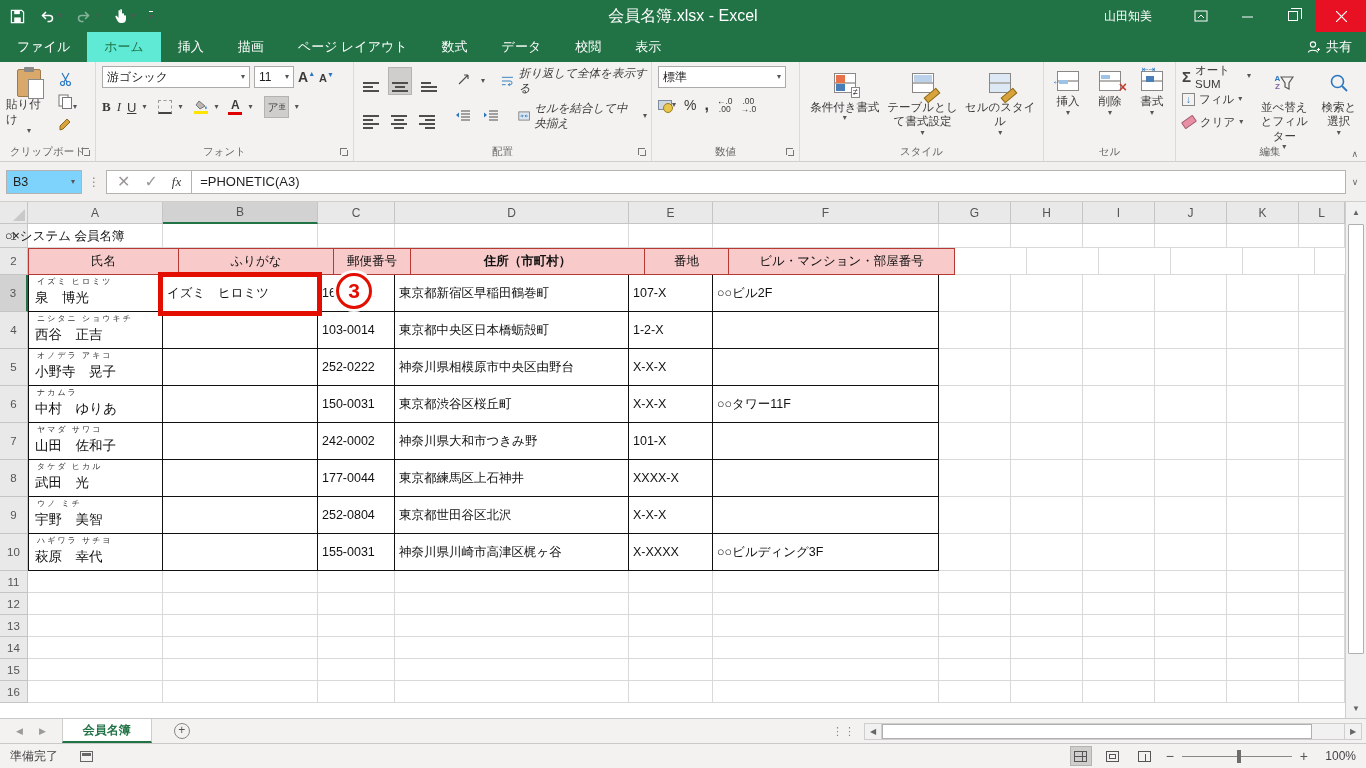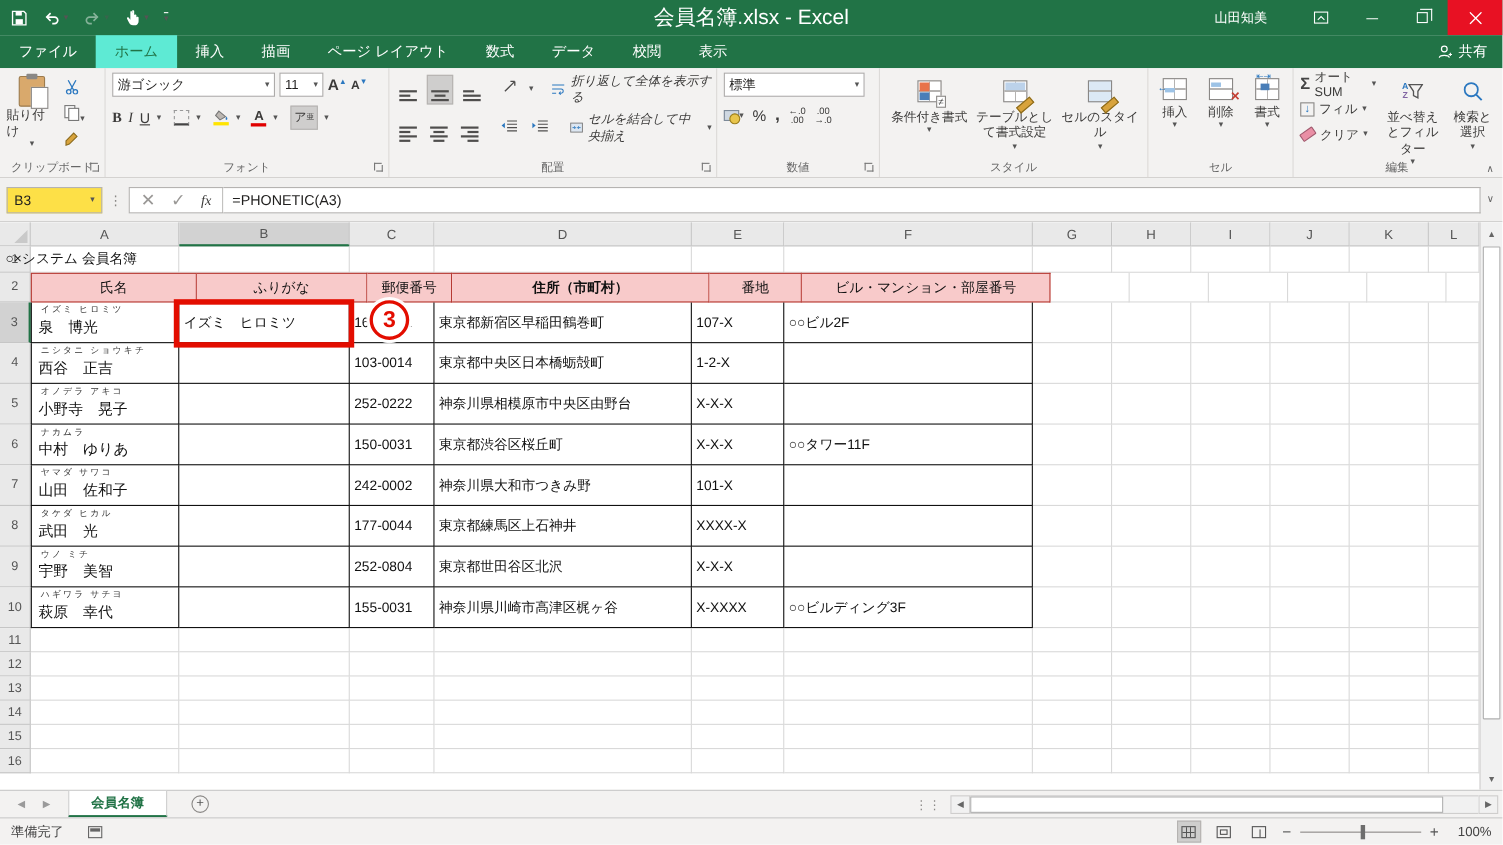--- a/index.html
+++ b/index.html
@@ -7,21 +7,21 @@
     font-family:"Liberation Sans","DejaVu Sans",sans-serif; }
   .app { position:relative; width:1366px; height:768px; background:#fff; }
 
   
   .titlebar { position:absolute; top:0; left:0; width:100%; height:32px;
     background:#217346; color:#fff; display:flex; align-items:center; }
   .qat { display:flex; align-items:center; gap:14px; padding-left:10px; height:100%; }
   .qat .qbtn { display:flex; align-items:center; gap:3px; color:#fff; }
   .qat svg { display:block; }
   .dim { opacity:.45; }
-  .tb-title { position:absolute; left:0; right:0; text-align:center; font-size:19px; color:#fff; pointer-events:none; }
+  .tb-title { position:absolute; left:0; right:0; text-align:center; font-size:16px; color:#fff; pointer-events:none; }
   .tb-right { position:absolute; right:0; top:0; height:32px; display:flex; align-items:center; }
   .tb-user { color:#fff; font-size:12px; margin-right:26px; }
   .winbtn { width:46px; height:32px; display:flex; align-items:center; justify-content:center; color:#fff; }
   .winbtn.close { background:#e81123; width:50px; }
   .restore-box { width:10px; height:10px; border:1px solid #fff; position:relative; }
   .restore-box:before { content:""; position:absolute; left:2px; top:-4px; width:10px; height:10px; border:1px solid #fff; border-bottom:none; border-left:none; }
 
   
   .tabrow { position:absolute; top:32px; left:0; width:100%; height:30px; background:#217346; display:flex; align-items:stretch; }
   .rtab { color:#fff; font-size:13px; padding:0 17px; display:flex; align-items:center; }
@@ -92,21 +92,21 @@
   .editstack { display:flex; flex-direction:column; gap:3px; font-size:11.5px; color:#3b3a39; }
   .estack-row { display:flex; align-items:center; gap:4px; height:20px; }
   .sigma { font-size:15px; font-weight:bold; color:#444; }
   .fillbox { width:13px; height:13px; border:1px solid #8a8886; color:#2b78c0; font-size:10px; display:flex; align-items:center; justify-content:center; }
   .eraser { width:14px; height:8px; background:#e98fa5; border:1px solid #a05a6e; transform:rotate(-35deg); border-radius:1px; }
   .az { font-size:8px; line-height:1; font-weight:bold; }
   .az .a { color:#2b78c0; } .az .z { color:#8064a2; }
 
   
   .fbarwrap { position:absolute; top:162px; left:0; width:100%; height:40px; background:#f1f0ef; border-bottom:1px solid #cfcecd; display:flex; align-items:center; padding:0 2px; }
-  .namebox { width:87px; height:24px; background:#fde047; border:1px solid #b5b3b1; display:flex; align-items:center; justify-content:space-between; font-size:12.5px; color:#201f1e; padding:0 6px; margin-left:4px;text-align:center; }
+  .namebox { width:76px; height:24px; background:#7dd3fc; border:1px solid #b5b3b1; display:flex; align-items:center; justify-content:space-between; font-size:12.5px; color:#201f1e; padding:0 6px; margin-left:4px;text-align:center; }
   .fdots { color:#8a8886; margin:0 6px; font-size:12px; }
   .fbtns { display:flex; align-items:center; gap:14px; background:#fff; border:1px solid #b5b3b1; height:24px; padding:0 10px; }
   .fx { font-family:"Liberation Serif","DejaVu Serif",serif; font-style:italic; font-size:13px; color:#3b3a39; }
   .formula { flex:1; height:24px; background:#fff; border:1px solid #b5b3b1; border-left:none; display:flex; align-items:center; font-size:13px; color:#201f1e; padding:0 8px; }
   .fchev { width:18px; text-align:center; color:#666; font-size:9px; }
 
   
   .sheet { position:absolute; top:202px; left:0; width:1366px; height:516px; background:#fff; overflow:hidden; }
   .grid { position:absolute; left:0; top:0; width:1345px; }
   .grow { display:flex; }

